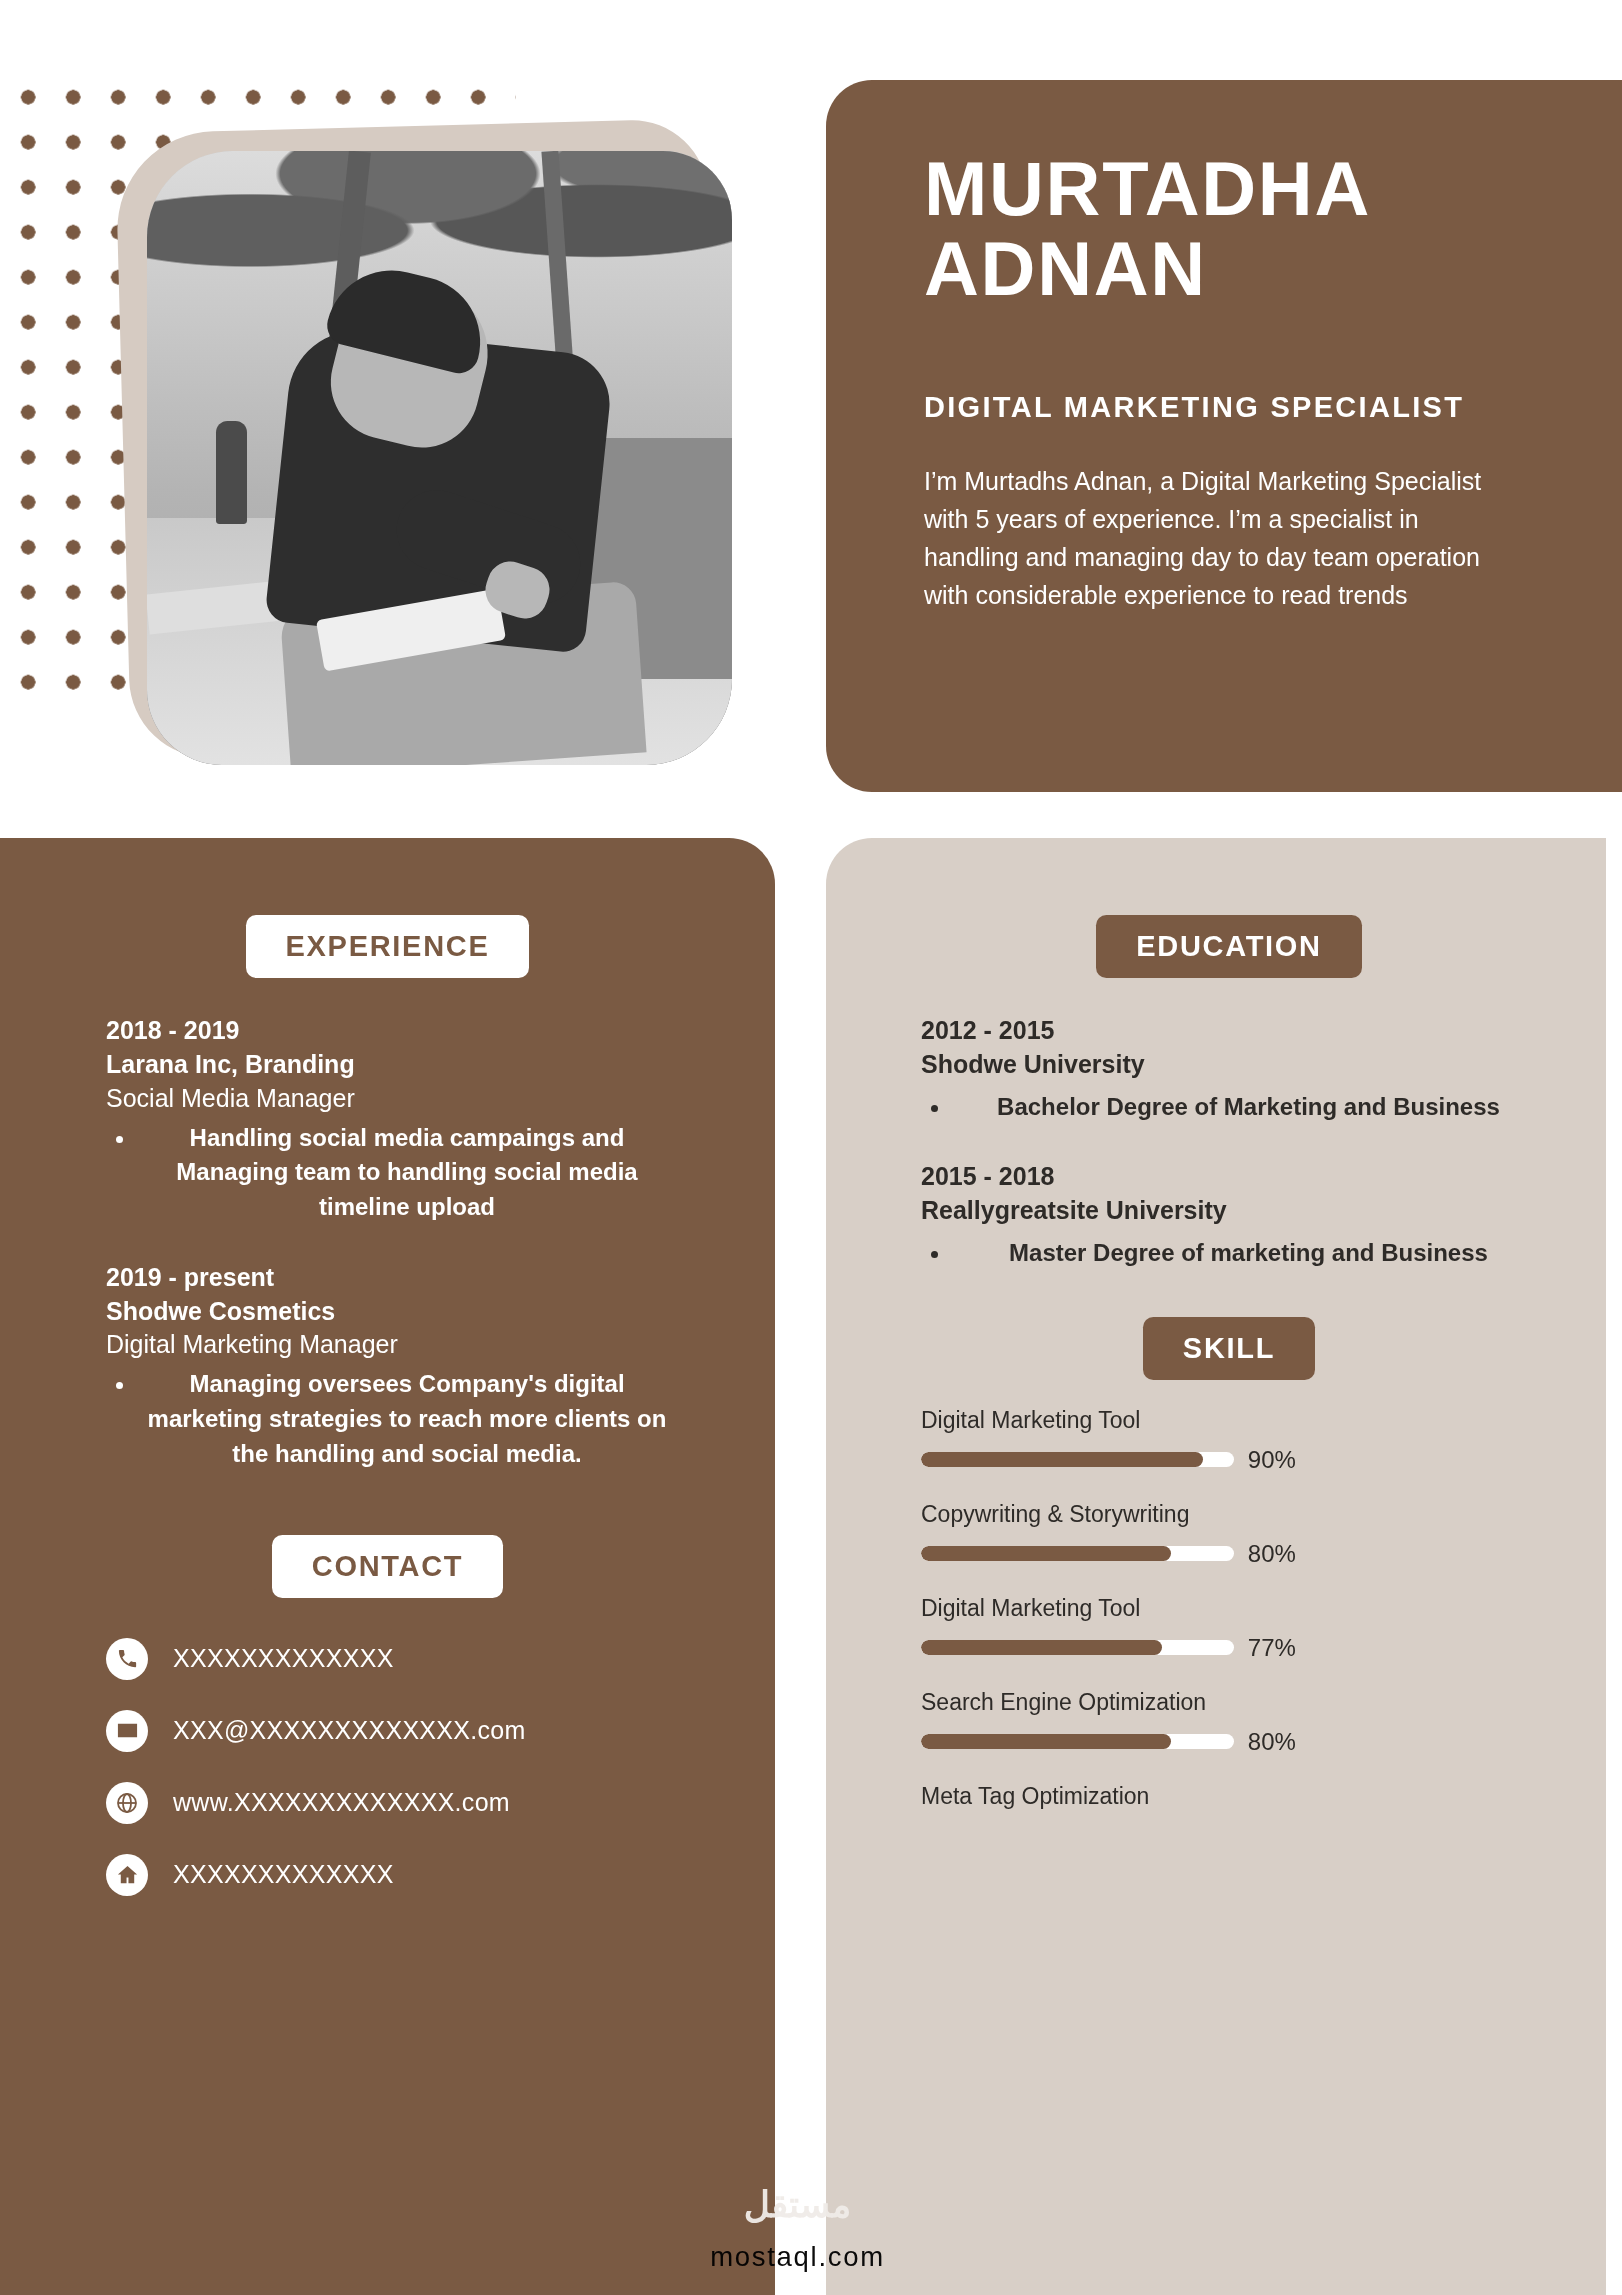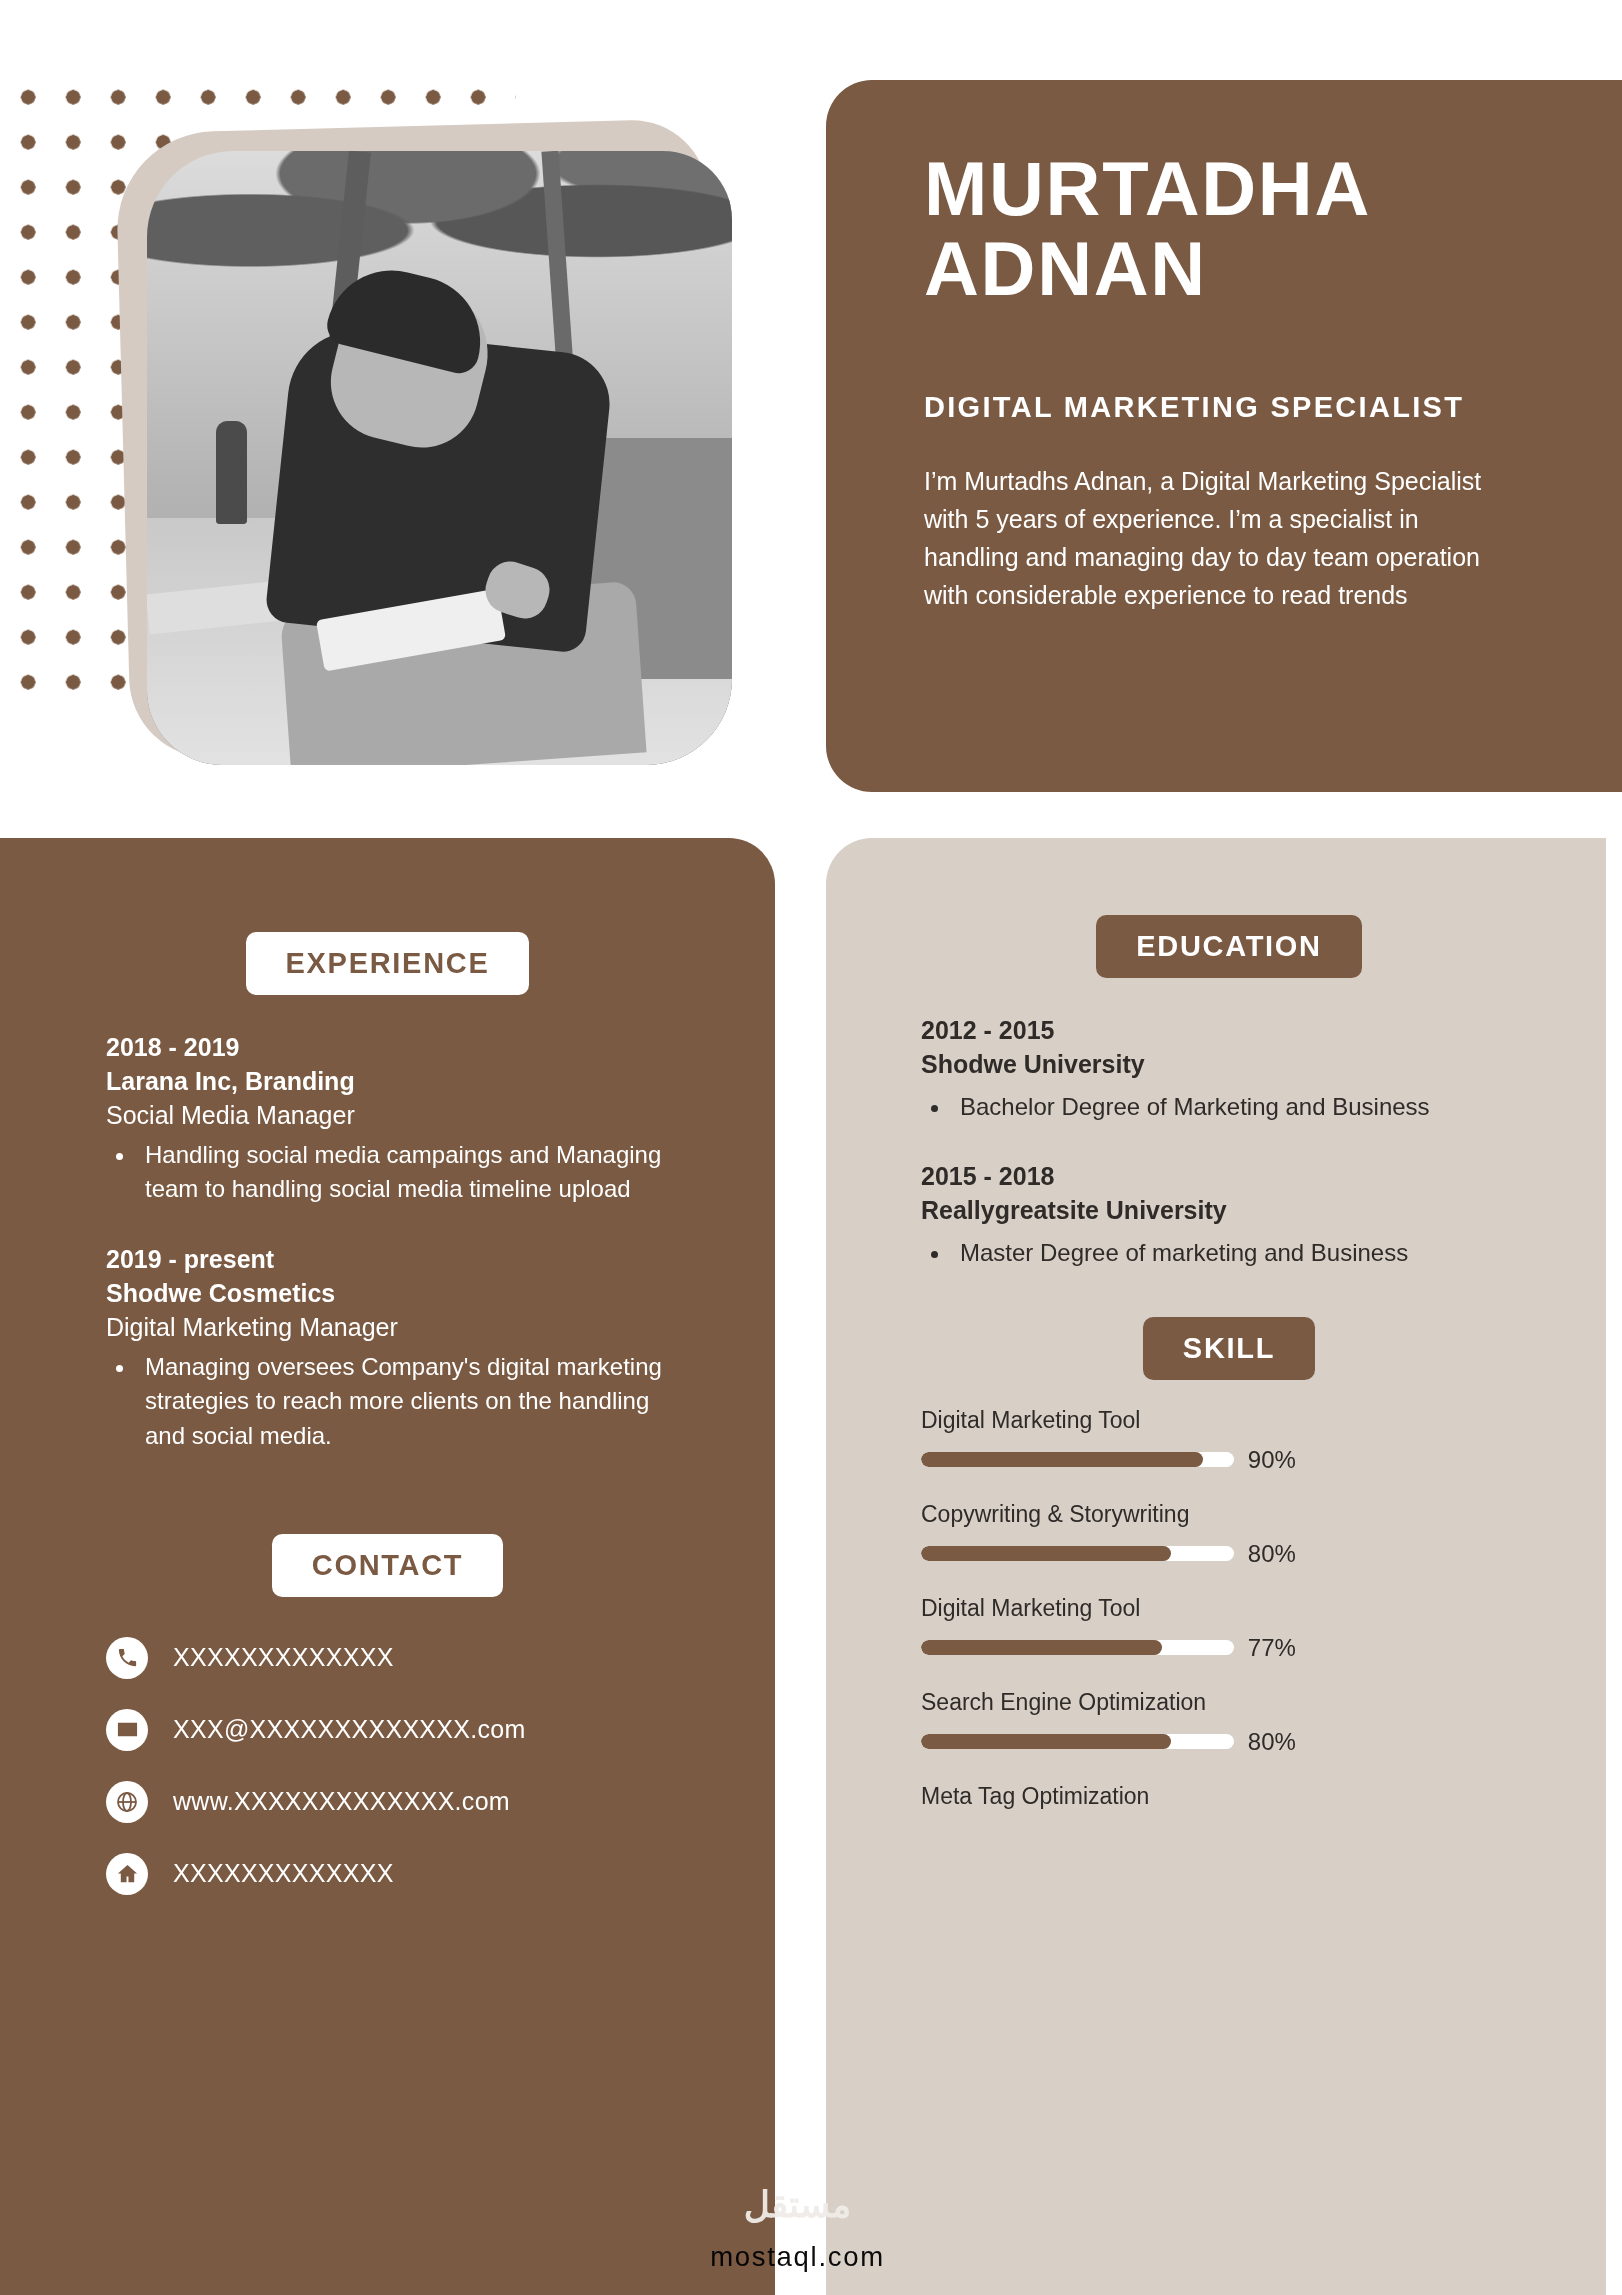--- a/index.html
+++ b/index.html
@@ -142,21 +142,20 @@
   .pill-light {
     display: inline-block;
     background: #ffffff;
     color: #7a5a43;
     font-size: 29px;
     font-weight: 700;
     letter-spacing: 1.7px;
     padding: 15px 40px;
     border-radius: 10.3px;
     text-transform: uppercase;
-    margin-top: 17px;
   }
   .pill-dark {
     display: inline-block;
     background: #7a5a43;
     color: #ffffff;
     font-size: 29px;
     font-weight: 700;
     letter-spacing: 1.7px;
     padding: 15px 40px;
     border-radius: 10.3px;
@@ -177,21 +176,22 @@
   }
   .entry-role {
     font-size: 25px;
     font-weight: 400;
     margin-top: 2px;
   }
   ul.bullets {
     margin: 8px 0 0 31px;
     font-size: 24px;
     line-height: 1.45;
-    font-weight: 400;
+    font-weight: 700;
+    text-align: center;
   }
   ul.bullets li { margin-top: 5.7px; padding-left: 8px; }
 
   
   .contact-list { margin-top: 40px; }
   .contact-row {
     display: flex;
     align-items: center;
     margin-top: 30px;
   }

